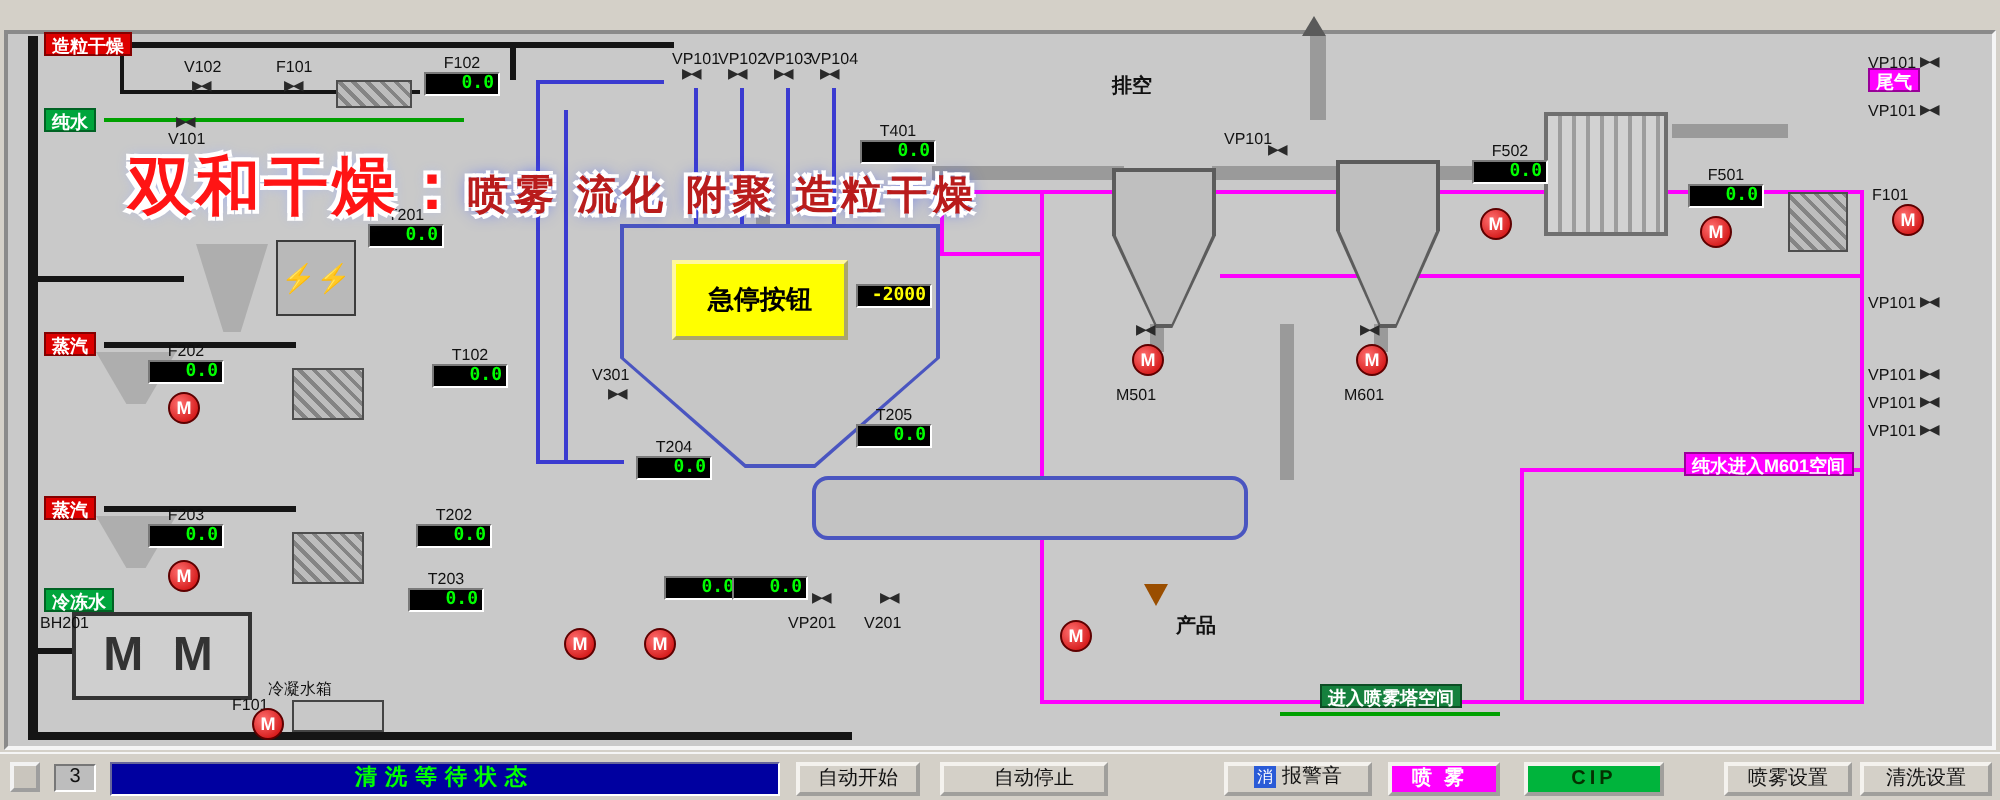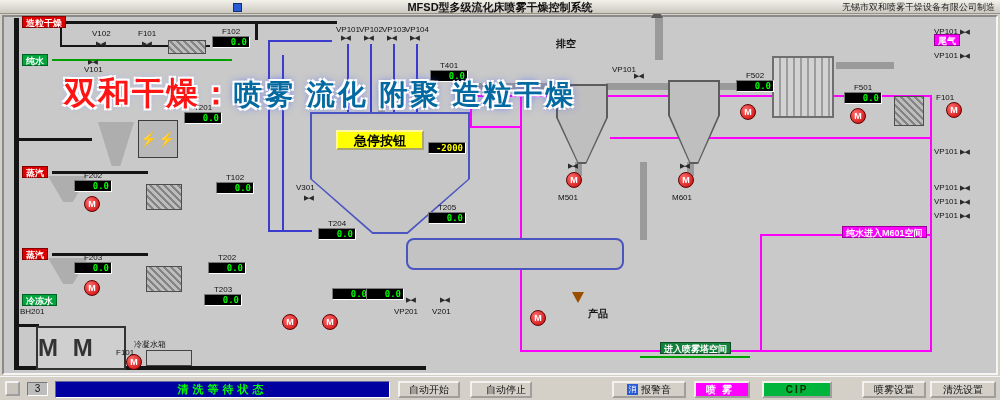--- a/index.html
+++ b/index.html
@@ -32,25 +32,25 @@
     clip-path:polygon(0 0,100% 0,100% 42%,58% 100%,42% 100%,0 42%); }
   .bagfilter { background:repeating-linear-gradient(90deg,#d2d2d2 0 5px,#9d9d9d 5px 7px);
     border:2px solid #6f6f6f; }
   .hatchbox { background:repeating-linear-gradient(45deg,#bdbdbd 0 3px,#848484 3px 5px);
     border:1px solid #4e4e4e; }
   .fluidbed { background:#c3c3c3; border:2px solid #4a55c0; border-radius:8px; }
   .heater { background:#b9b9b9; border:1px solid #3c3c3c; text-align:center;
     font-size:14px; line-height:36px; color:#222; }
   .smallcyc, .funnel { background:#aeaeae;
     clip-path:polygon(0 0,100% 0,62% 100%,38% 100%); }
-  .mmbox { background:#cfcfcf; border:2px solid #333; 
-    font-size:24px; font-weight:bold; color:#333; line-height:40px; letter-spacing:4px;margin-top:20px; }
+  .mmbox { background:#cfcfcf; border:2px solid #333; text-align:center;
+    font-size:24px; font-weight:bold; color:#333; line-height:40px; letter-spacing:4px; }
   .condtank { background:#c8c8c8; border:1px solid #444; }
 
-  #estop { position:absolute; left:336px; top:130px; width:88px; height:20px; z-index:7;
+  #estop { position:absolute; left:336px; top:130px; width:88px; height:40px; z-index:7;
     background:#ffff00; border:2px outset #fff8a0; color:#000; font-weight:bold;
     font-size:13px; cursor:pointer; font-family:Liberation Serif, serif; }
 
   .readout { position:absolute; width:38px; z-index:6; }
   .rlabel { font-size:8px; line-height:8px; height:8px; color:#111; text-align:center; white-space:nowrap; }
   .rval { height:12px; background:#000; border:1px solid; border-color:#7a7a7a #fff #fff #7a7a7a;
     color:#00ff00; font-size:9px; font-weight:bold; text-align:right; padding-right:2px;
     line-height:10px; font-family:"DejaVu Sans Mono", monospace; }
 
   .tag { position:absolute; height:12px; z-index:6; font-size:9px; font-weight:bold;
@@ -69,21 +69,21 @@
     border-top:11px solid #9a4e00; }
   .arrow-up { position:absolute; z-index:6; width:0; height:0;
     border-left:6px solid transparent; border-right:6px solid transparent;
     border-bottom:10px solid #5a5a5a; }
 
   
   #watermark { position:absolute; left:64px; top:72px; z-index:50; white-space:nowrap;
     pointer-events:none; font-weight:bold; }
   .wm1 { font-size:32px; color:#ff1414; letter-spacing:2px;
     text-shadow:-2px -2px 0 #fff,2px -2px 0 #fff,-2px 2px 0 #fff,2px 2px 0 #fff,0 0 7px #9db1ff; }
-  .wm2 { font-size:28px; color:#0369a1; letter-spacing:3px;
+  .wm2 { font-size:20px; color:#b91c1c; letter-spacing:3px;
     text-shadow:-2px -2px 0 #fff,2px -2px 0 #fff,-2px 2px 0 #fff,2px 2px 0 #fff,0 0 8px #3a54ff; }
 
   
   #bottombar { position:absolute; left:0; right:0; bottom:0; height:24px;
     background:#d4d0c8; border-top:1px solid #f5f5f5; z-index:60; }
   .miniicon { position:absolute; left:5px; top:4px; width:15px; height:15px;
     background:#c9c5bd; border:2px outset #f2f2f2; cursor:pointer; }
   .counterbox { position:absolute; left:27px; top:5px; width:21px; height:14px;
     background:#bdbdbd; border:1px solid; border-color:#777 #fff #fff #777;
     font-size:10px; text-align:center; line-height:12px; color:#111; }
@@ -152,32 +152,27 @@
 
   <div class="equip condtank" style="left:146px;top:350px;width:46px;height:16px;"></div>
 
   <div class="arrow-down" style="left:572px;top:292px;"></div>
   <div class="arrow-up" style="left:651px;top:8px;"></div>
 
   <div id="watermark">
     <span class="wm1">双和干燥：</span><span class="wm2">喷雾 流化 附聚 造粒干燥</span>
   </div>
 
-  <div id="titlebar">
-    <div id="title">MFSD型多级流化床喷雾干燥控制系统</div>
-    <div id="titleicon"></div>
-    <div id="mfr">无锡市双和喷雾干燥设备有限公司制造</div>
-  </div>
 
   <div id="bottombar">
     <div class="miniicon"></div>
     <div class="counterbox">3</div>
     <div class="statusbar">清洗等待状态</div>
     <button class="btn" style="left:398px;width:62px;">自动开始</button>
-    <button class="btn" style="left:470px;width:62px;padding-left:12px;">自动停止</button>
+    <button class="btn" style="left:470px;width:84px;padding-left:12px;">自动停止</button>
     <button class="btn" style="left:612px;width:74px;">
       <span class="alarmicon">消</span><span>报警音</span>
     </button>
     <button class="btn btn-spray" style="left:694px;width:56px;">喷雾</button>
     <button class="btn btn-cip" style="left:762px;width:70px;">CIP</button>
     <button class="btn" style="left:862px;width:64px;">喷雾设置</button>
     <button class="btn" style="left:930px;width:66px;">清洗设置</button>
   </div>
 
 <div class="line" style="left: 14px; top: 18px; width: 5px; height: 352px; background: rgb(21, 21, 21);"></div>

